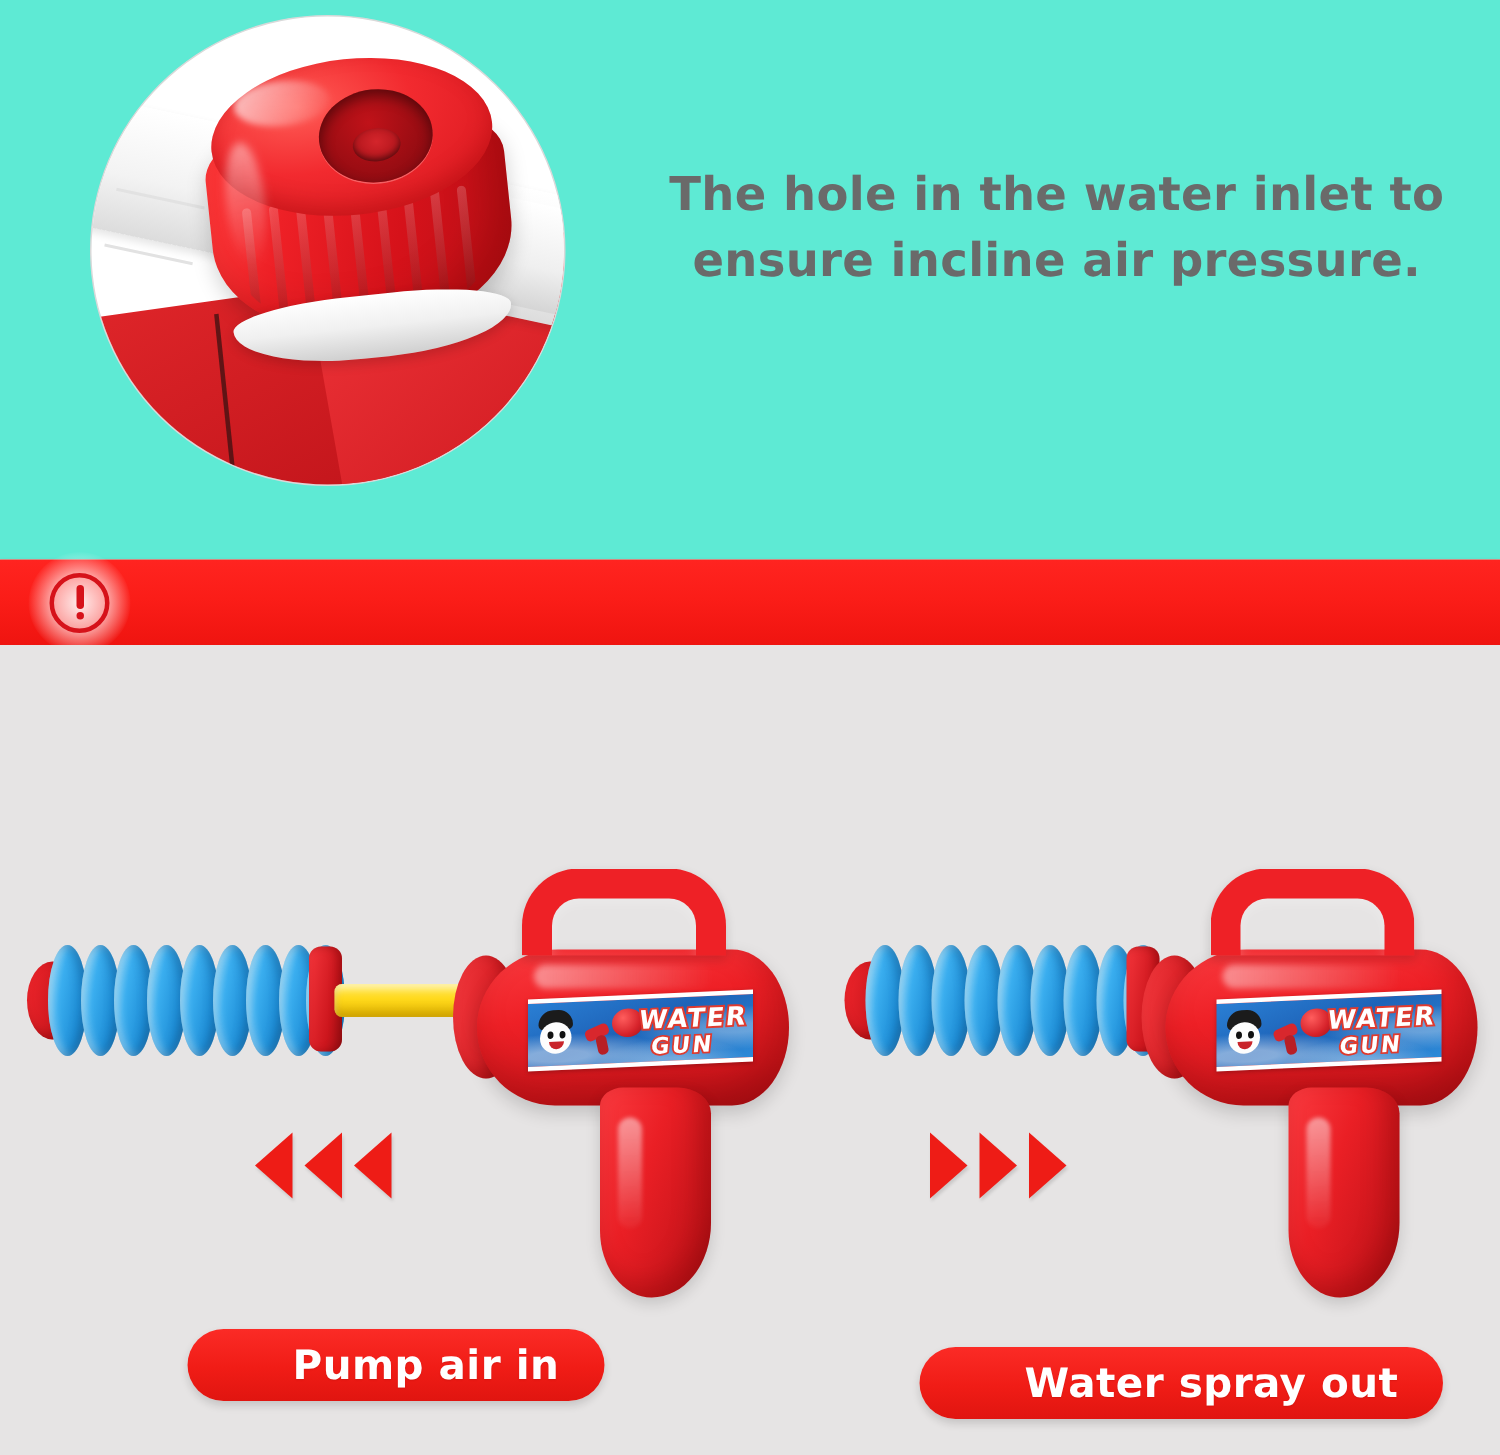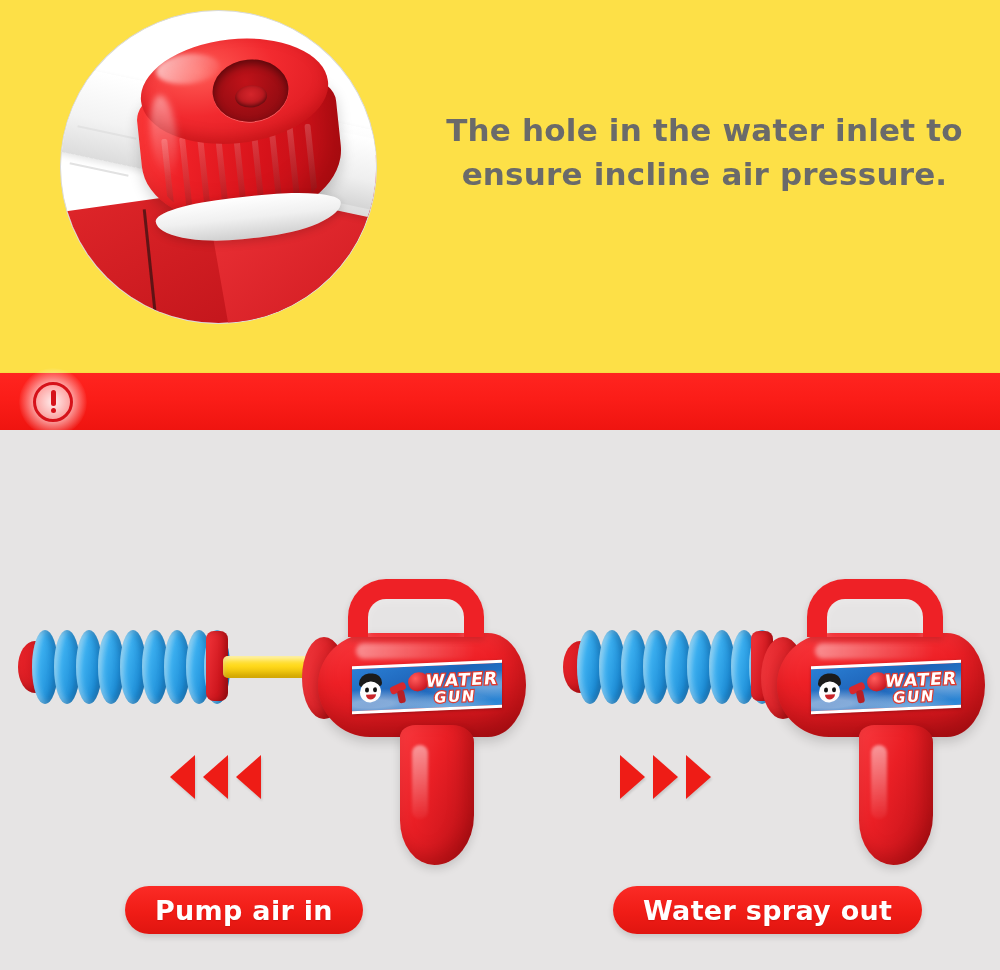--- a/index.html
+++ b/index.html
@@ -7,21 +7,21 @@
     width:1000px;height:970px;
     font-family:"DejaVu Sans", sans-serif;
     background:#ffffff;
     overflow:hidden;
   }
   .page{position:relative;width:1000px;height:970px;}
 
   
   .top-section{
     position:absolute;left:0;top:0;width:1000px;height:373px;
-    background:#fde047;
+    background:#5eead4;
   }
   .photo-circle{
     position:absolute;left:60px;top:10px;width:315px;height:312px;
     border-radius:50%;
     border:1.5px solid #d9d9d9;
     overflow:hidden;
     background:#ffffff;
   }
   .photo-inner{position:absolute;left:0;top:0;width:100%;height:100%;}
   
@@ -322,20 +322,21 @@
     display:flex;align-items:center;justify-content:center;
     box-shadow:0 3px 6px rgba(0,0,0,.14);
     padding:0 30px;
     box-sizing:border-box;
   }
   .pill span{
     font-family:"DejaVu Sans", sans-serif;
     font-size:27px;font-weight:bold;color:#ffffff;
     letter-spacing:.3px;white-space:nowrap;
     text-shadow:0 1px 1px rgba(140,0,0,.22);
+    margin-left:40px;
   }
 </style>
 </head>
 <body>
 
 <div class="page">
 
   <div class="top-section">
 
     <div class="photo-circle">
@@ -486,18 +487,18 @@
         <div class="grip-gloss" style="left:12px;top:20px;"></div>
       </div>
     </div>
 
     <div class="chev-row" style="left:620px;top:325px;">
       <div class="chev chev-right"></div>
       <div class="chev chev-right"></div>
       <div class="chev chev-right"></div>
     </div>
 
-    <div class="pill" style="left:613px;top:456px;">
+    <div class="pill" style="left:613px;top:468px;">
       <span>Water spray out</span>
     </div>
 
   </div>
 </div>
 
 </body></html>

